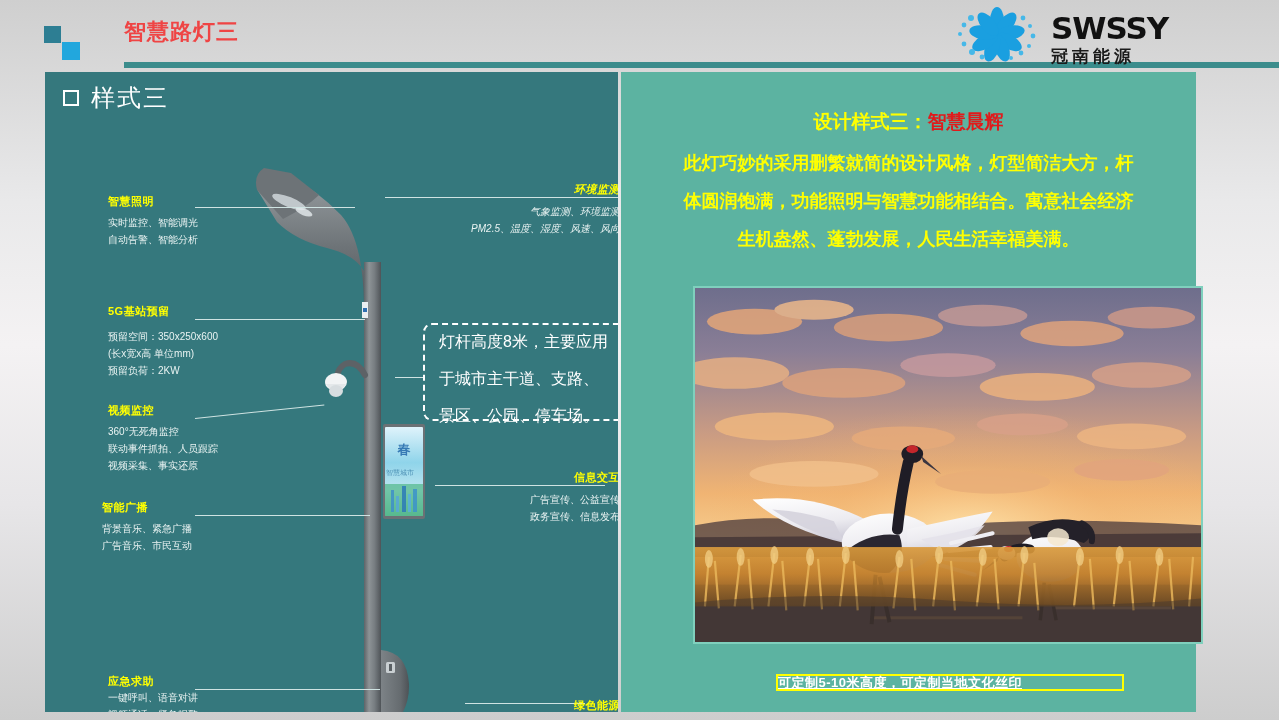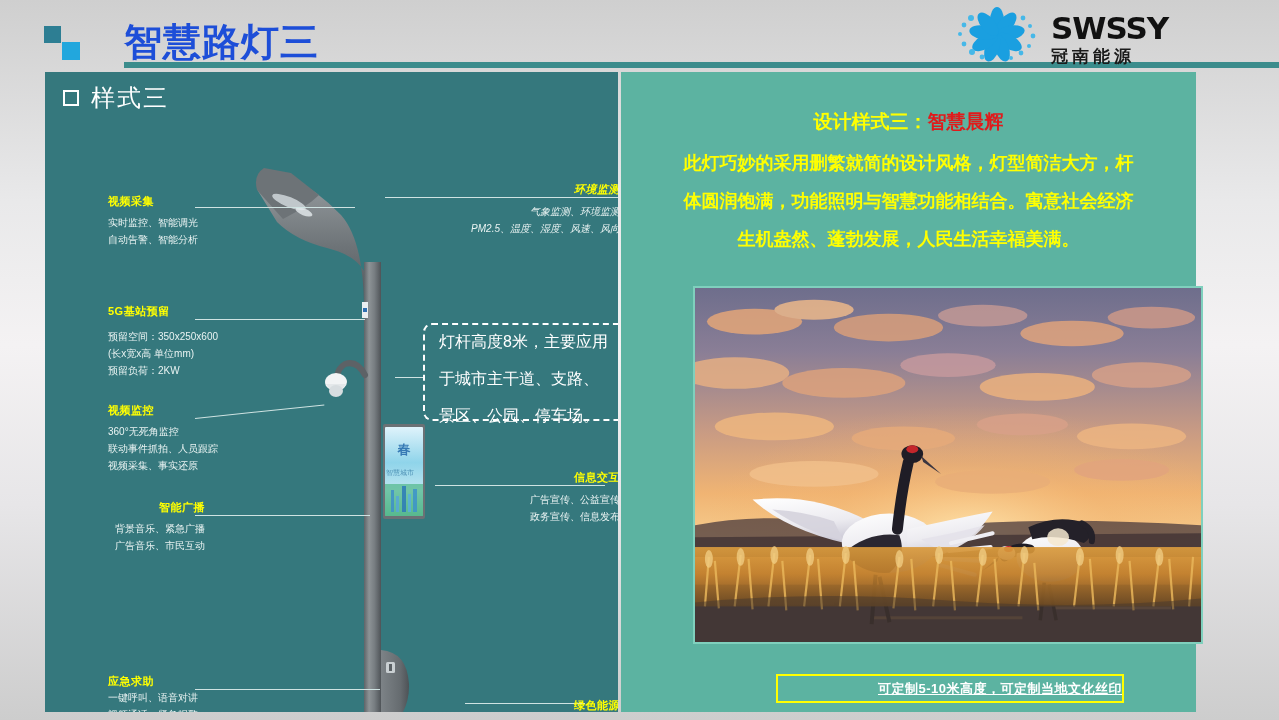--- a/index.html
+++ b/index.html
@@ -18,21 +18,21 @@
     position: absolute; left: 0; top: 0; width: 1279px; height: 68px;
   }
   #header-logo-squares {
     position: absolute; left: 44px; top: 26px; width: 40px; height: 34px;
   }
   .sq { position: absolute; }
   .sq-a { left: 0; top: 0; width: 17px; height: 17px; background: #2d7e93; }
   .sq-b { left: 18px; top: 16px; width: 18px; height: 18px; background: #22a7dd; }
   #header-title {
     position: absolute; left: 124px; top: 17px;
-    font-size: 38px; font-weight: bold; color: #1d4ed8;
+    font-size: 22px; font-weight: bold; color: #ef4444;
     letter-spacing: 1px; white-space: nowrap;
   }
   #header-underline {
     position: absolute; left: 124px; top: 62px; width: 1155px; height: 6px;
     background: #3b8c8c;
   }
 
   
   #brand {
     position: absolute; right: 58px; top: 6px; width: 270px; height: 58px;
@@ -116,23 +116,23 @@
   #photo-frame {
     position: absolute; left: 72px; top: 214px; width: 510px; height: 358px;
     border: 2px solid #7fd0bd;
     overflow: hidden;
     background: #1b1b28;
   }
   #photo { position: absolute; left: 0; top: 0; width: 100%; height: 100%; }
 
   
   #banner {
-    position: absolute; left: 155px; top: 602px; width: 348px; height: 29px;
+    position: absolute; left: 155px; top: 602px; width: 348px; height: 17px;
     border: 2px solid #ffff00;
-    display: flex; align-items: center; justify-content: flex-end;
+    display: flex; align-items: center; justify-content: flex-start;
     background: transparent;
   }
   #banner-text {
     font-size: 13px; font-weight: bold; color: #ffffff;
     text-decoration: underline; letter-spacing: 0.5px;
   }
 </style>
 </head>
 <body>
 
@@ -257,21 +257,21 @@
   <div class="rule" style="left:150px;  top:247px; width:170px;"></div>
   <div class="rule" style="left:150px;  top:346px; width:130px; transform:rotate(-6deg); transform-origin:left center;"></div>
   <div class="rule" style="left:350px;  top:305px; width:30px;"></div>
   <div class="rule" style="left:390px;  top:413px; width:170px;"></div>
   <div class="rule" style="left:150px;  top:443px; width:175px;"></div>
   <div class="rule" style="left:150px;  top:617px; width:185px;"></div>
 
   <div class="rule" style="left:420px;  top:631px; width:120px;"></div>
 
   <div class="anno" style="left:63px; top:122px;">
-    <div class="anno-title">视频采集</div>
+    <div class="anno-title">智慧照明</div>
     <div class="anno-line" style="margin-top:5px;">实时监控、智能调光</div>
     <div class="anno-line">自动告警、智能分析</div>
   </div>
 
   <div class="anno right" style="left:265px; top:110px; width:310px;font-style:italic;">
     <div class="anno-title">环境监测</div>
     <div class="anno-line" style="margin-top:6px;">气象监测、环境监测</div>
     <div class="anno-line">PM2.5、温度、湿度、风速、风向</div>
   </div>
 
@@ -288,21 +288,21 @@
     <div class="anno-line">联动事件抓拍、人员跟踪</div>
     <div class="anno-line">视频采集、事实还原</div>
   </div>
 
   <div class="anno right" style="left:330px; top:398px; width:245px;">
     <div class="anno-title">信息交互</div>
     <div class="anno-line" style="margin-top:6px;">广告宣传、公益宣传</div>
     <div class="anno-line">政务宣传、信息发布</div>
   </div>
 
-  <div class="anno" style="left:70px; top:428px;text-align:right;">
+  <div class="anno" style="left:57px; top:428px;">
     <div class="anno-title">智能广播</div>
     <div class="anno-line" style="margin-top:5px;">背景音乐、紧急广播</div>
     <div class="anno-line">广告音乐、市民互动</div>
   </div>
 
   <div class="anno" style="left:63px; top:602px;">
     <div class="anno-title">应急求助</div>
     <div class="anno-line" style="">一键呼叫、语音对讲</div>
     <div class="anno-line">视频通话、紧急报警</div>
   </div>

